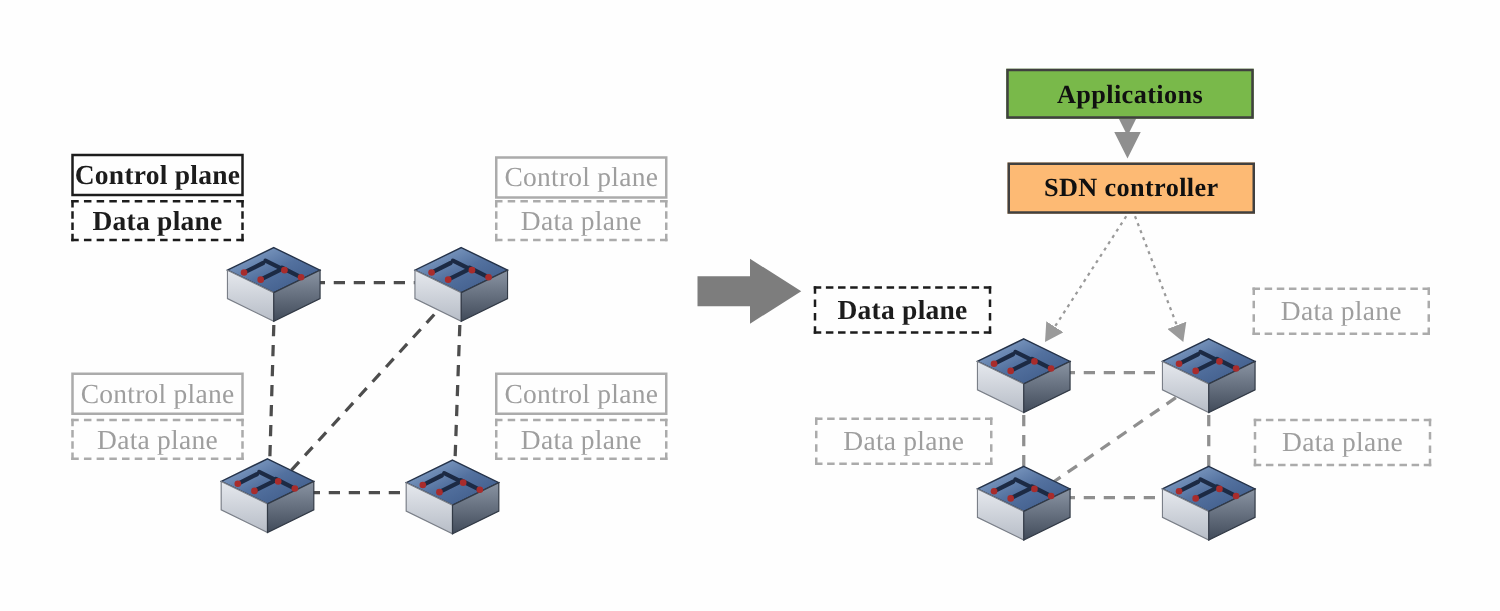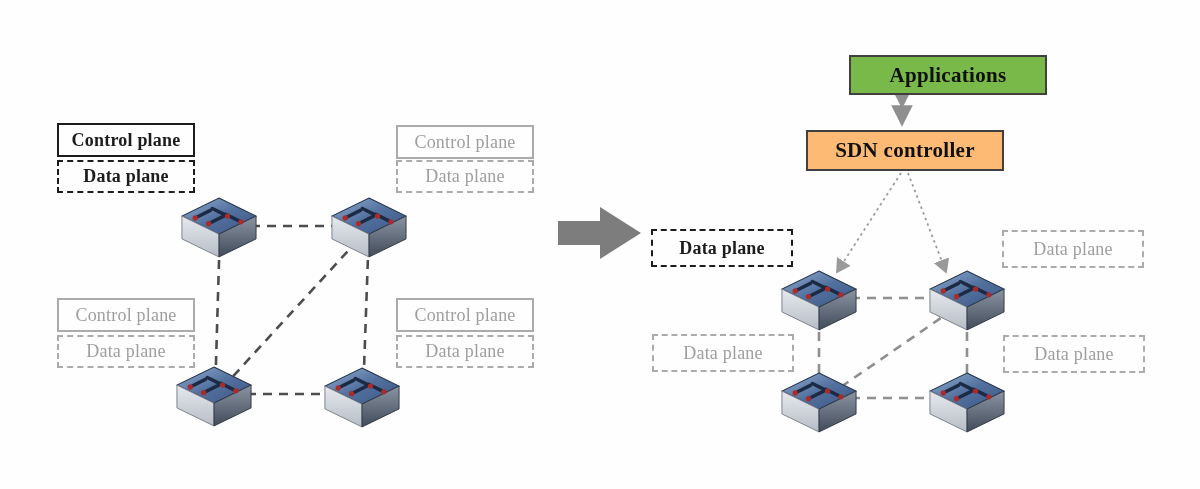--- a/index.html
+++ b/index.html
@@ -12,21 +12,21 @@
     overflow: hidden;
   }
   #diagram-svg { position: absolute; left: 0; top: 0; z-index: 1; }
   .plane-box {
     position: absolute;
     z-index: 2;
     display: flex;
     align-items: center;
     justify-content: center;
     box-sizing: border-box;
-    font-size: 18px;
+    font-size: 22px;
     background: #fefefe;
     letter-spacing: 0.2px;
     white-space: nowrap;
   }
   .solid-black  { border: 2px solid #1c1c1c; color: #1c1c1c; font-weight: 600; }
   .dashed-black { border: 2px dashed #1c1c1c; color: #1c1c1c; font-weight: 600; }
   .solid-gray   { border: 2px solid #ababab; color: #9e9e9e; }
   .dashed-gray  { border: 2px dashed #ababab; color: #9e9e9e; }
   .pair-control { width: 138px; height: 34px; }
   .pair-data    { width: 138px; height: 33px; }
@@ -37,21 +37,21 @@
     display: flex;
     align-items: center;
     justify-content: center;
     box-sizing: border-box;
     border: 2px solid #404040;
     color: #101010;
     font-size: 21px;
     font-weight: 600;
     letter-spacing: 0.3px;
   }
-  #applications-box { left: 805px; top: 55px;  width: 198px; height: 40px; background: #79b94a; margin-left: 44px; }
+  #applications-box { left: 805px; top: 55px;  width: 198px; height: 40px; background: #79b94a; }
   #controller-box   { left: 806px; top: 130px; width: 198px; height: 41px; background: #fdba74; }
 </style>
 </head>
 <body>
 
 <div id="figure">
 
   <svg id="diagram-svg" width="1200" height="489" viewBox="0 0 1200 489" xmlns="http://www.w3.org/2000/svg">
     <defs>
       <linearGradient id="gTop" x1="0" y1="0" x2="1" y2="1">

